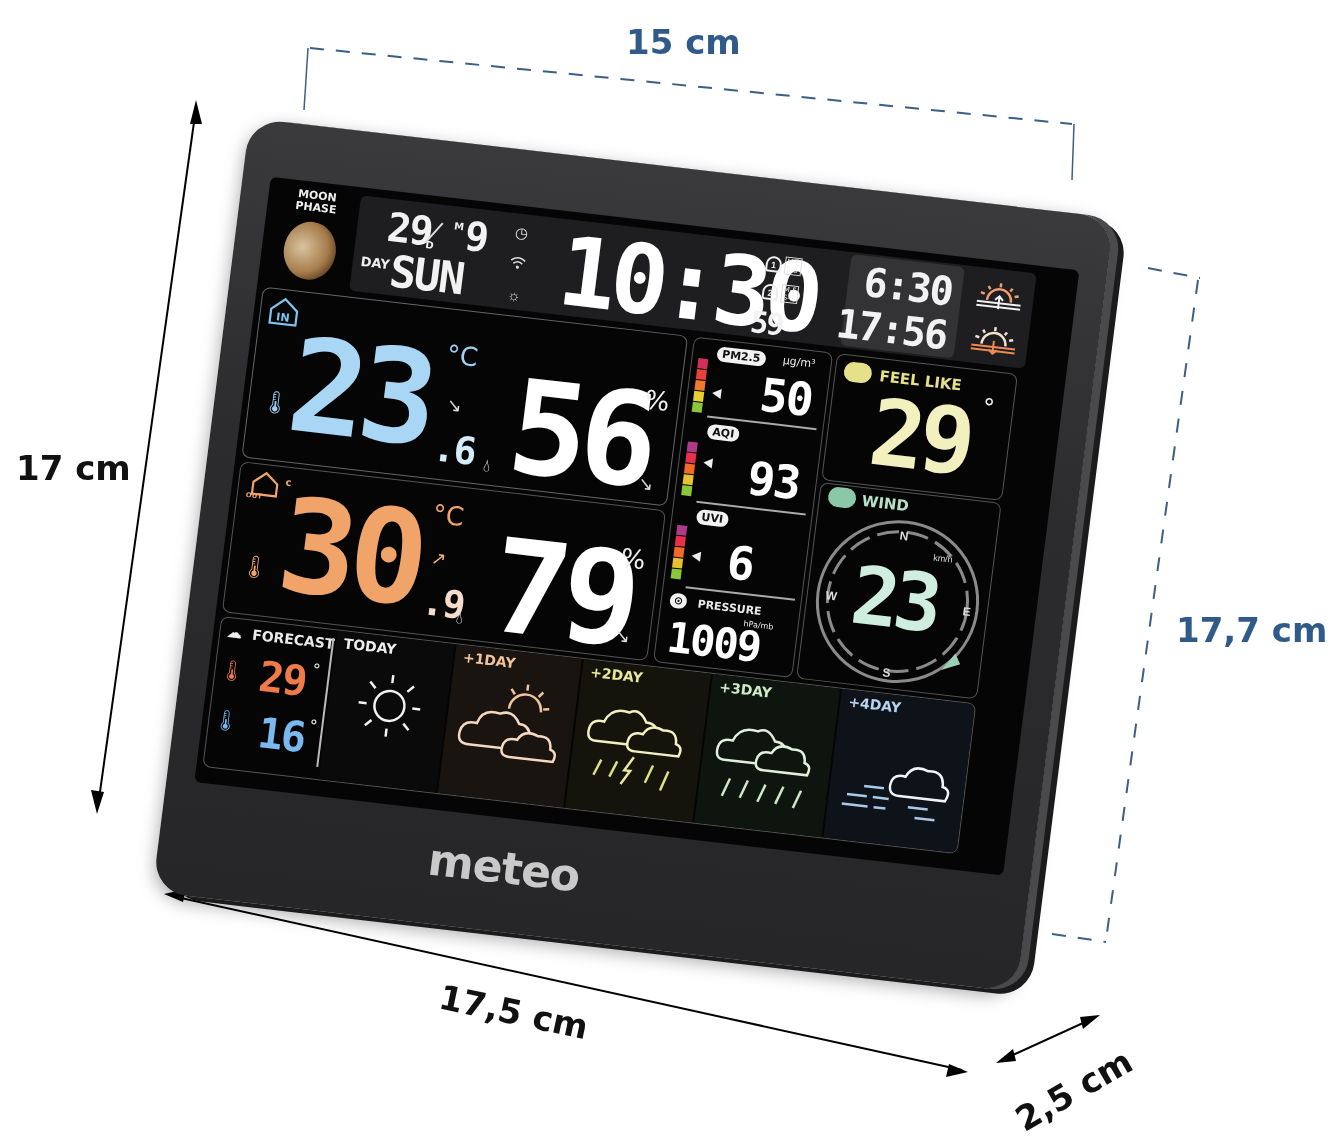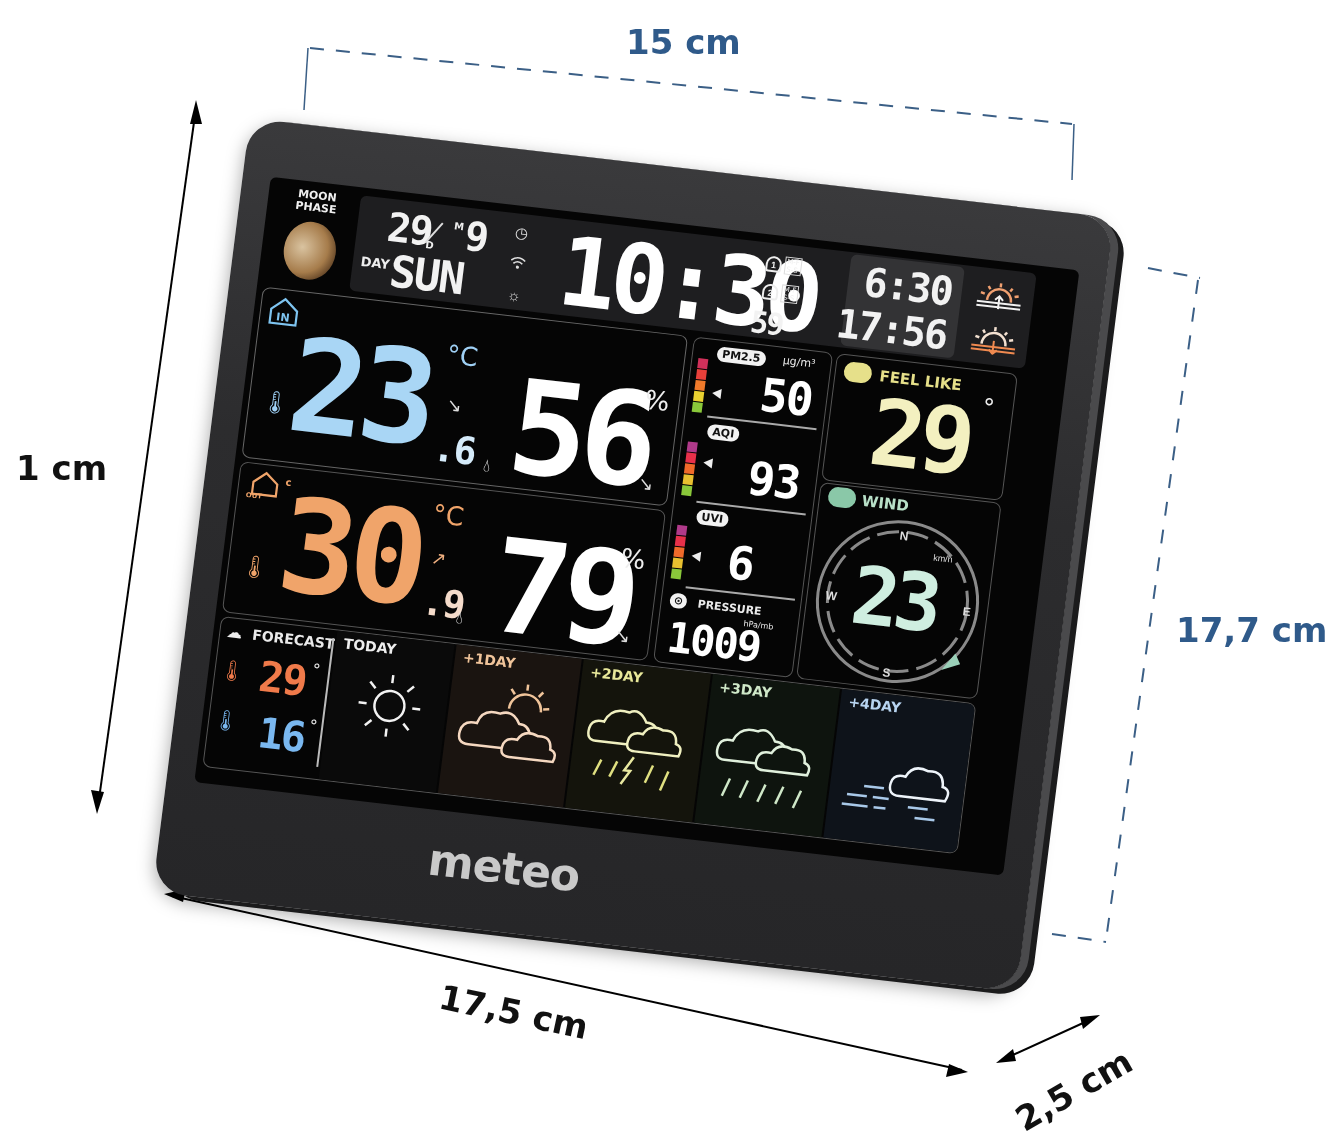--- a/index.html
+++ b/index.html
@@ -98,21 +98,21 @@
   <polygon points="164,894 186,889 183,902" fill="#000"></polygon>
   <polygon points="968,1072 946,1077 949,1064" fill="#000"></polygon>
 
   <line x1="1002" y1="1060" x2="1094" y2="1018" stroke="#000" stroke-width="2"></line>
   <polygon points="996,1063 1013,1049 1016,1061" fill="#000"></polygon>
   <polygon points="1100,1015 1083,1029 1080,1017" fill="#000"></polygon>
 </svg>
 
 <div class="dim-label dim-blue" style="left:626px; top:22px; font-size:34px;text-align:center;">15 cm</div>
 <div class="dim-label dim-blue" style="left:1176px; top:610px; font-size:34px;">17,7 cm</div>
-<div class="dim-label dim-black" style="left:16px; top:448px; font-size:34px;">1 cm</div>
+<div class="dim-label dim-black" style="left:16px; top:448px; font-size:34px;">17 cm</div>
 <div class="dim-label dim-black" style="left:438px; top:992px; font-size:34px; transform: rotate(12deg);">17,5 cm</div>
 <div class="dim-label dim-black" style="left:1010px; top:1070px; font-size:34px; transform: rotate(-30deg);">2,5 cm</div>
 
 <div class="device">
   <div class="device-shell"></div>
 
   <div class="screen">
 
     <div class="moon-label">
       <div>MOON</div>

